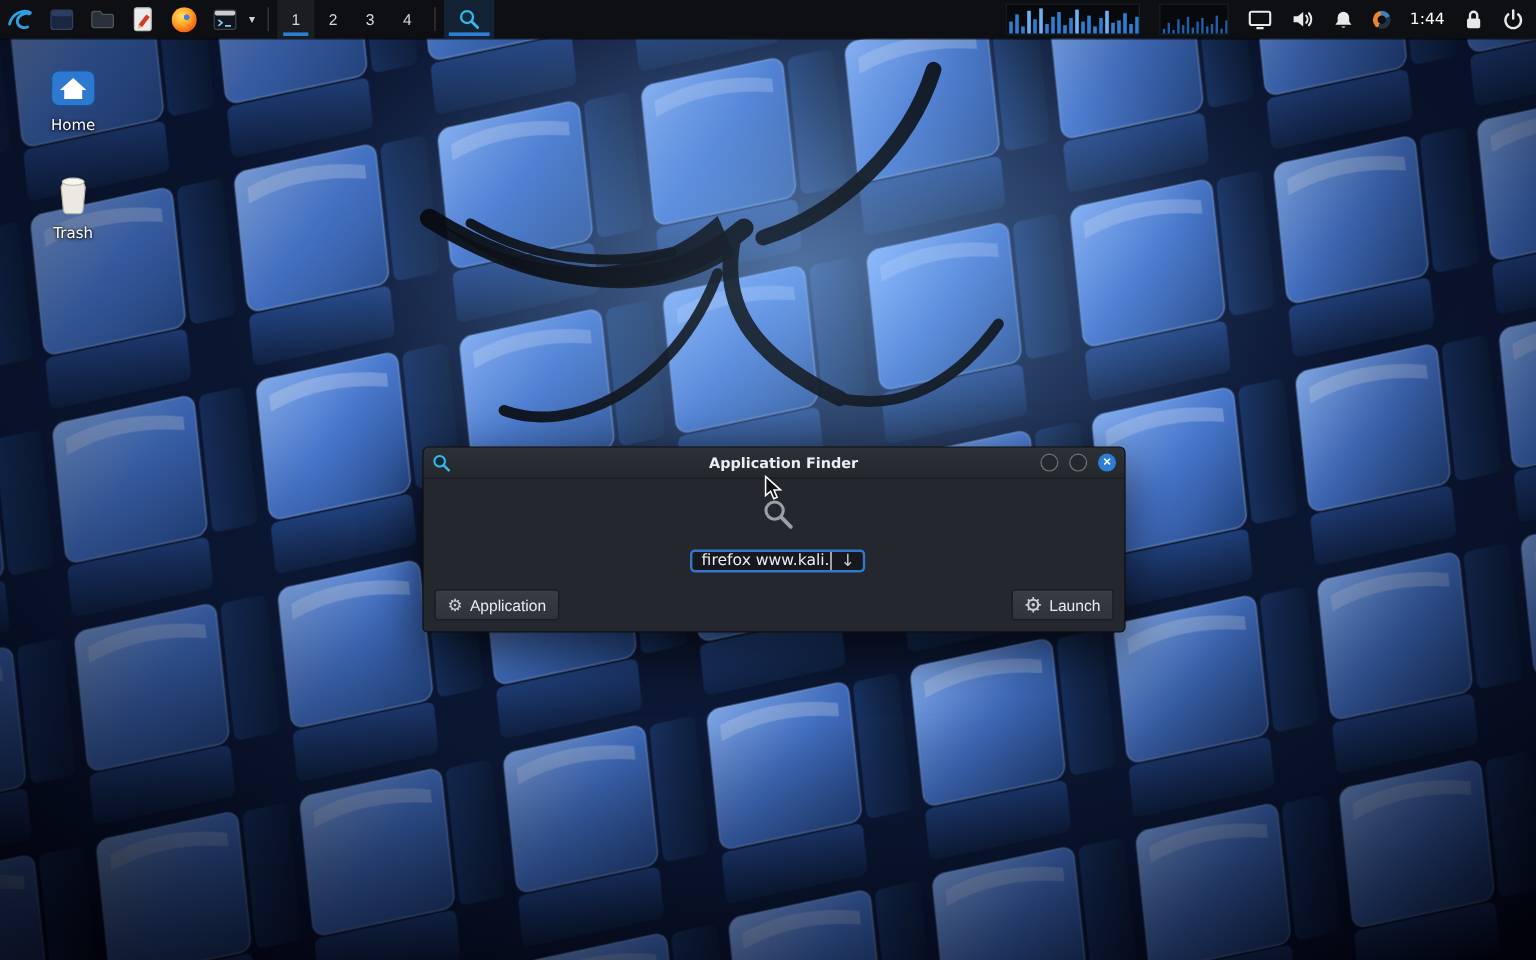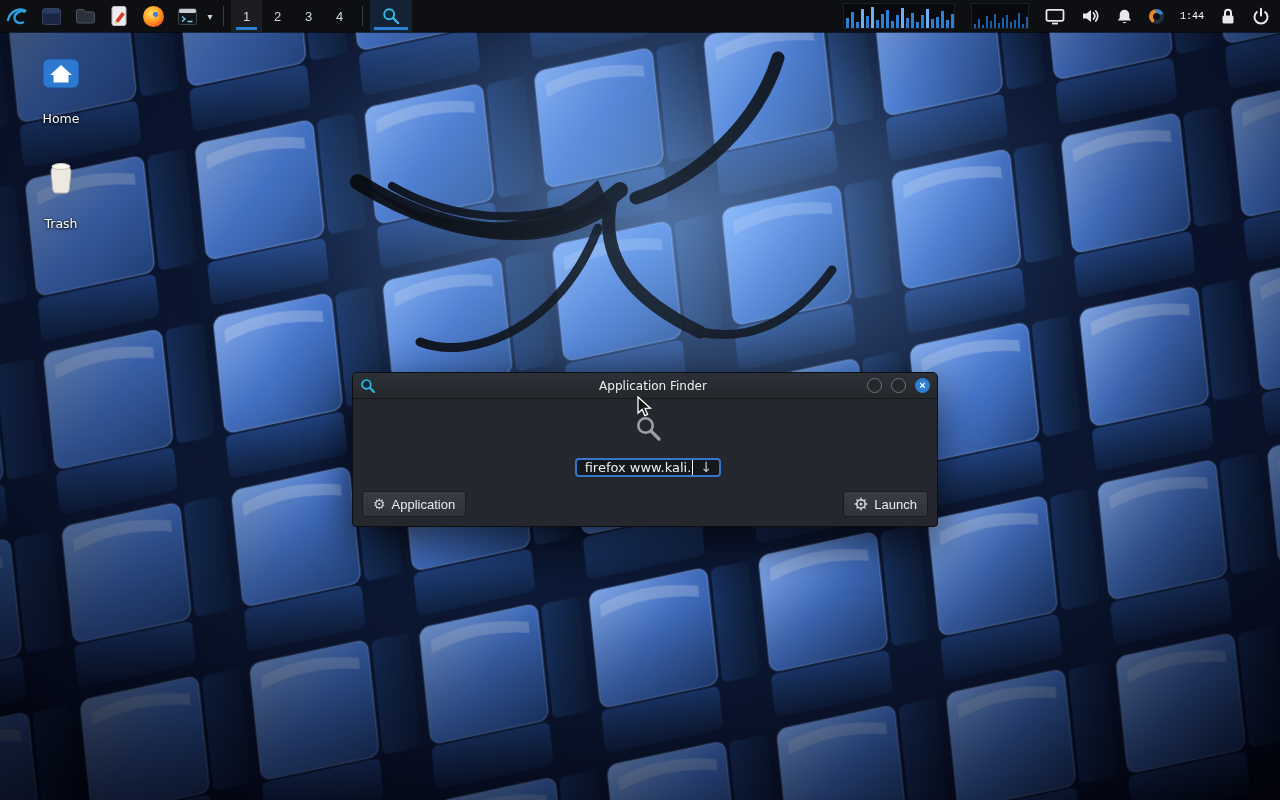--- a/index.html
+++ b/index.html
@@ -22,42 +22,42 @@
   .vsep { width:1px; height:20px; background:#3a3e45; margin:0 7px; }
   .ws { width:31px; height:32px; display:flex; align-items:center; justify-content:center;
     font-size:13px; color:#d4d7da; background:transparent; border:none; position:relative; cursor:pointer; }
   .ws.active { background:rgba(255,255,255,.06); }
   .ws.active::after { content:""; position:absolute; left:5px; right:5px; bottom:2px; height:3px; background:#2d7fd3; }
   .task { width:42px; height:32px; display:flex; align-items:center; justify-content:center;
     background:rgba(45,127,211,.18); border:none; position:relative; cursor:pointer; }
   .task::after { content:""; position:absolute; left:4px; right:4px; bottom:2px; height:3px; background:#2d7fd3; }
   .p-right { margin-left:auto; display:flex; align-items:center; gap:16px; padding-right:10px; }
   .graph { background:#07090d; border:1px solid #1b1f26; }
-  .clock { font-size:10px; color:#ffffff;font-family:Liberation Mono, monospace; }
+  .clock { font-size:13px; color:#ffffff; }
   .ff { width:21px; height:21px; border-radius:50%;
     background:radial-gradient(circle at 60% 40%, #4a7edd 0 13%, transparent 14%),
                radial-gradient(circle at 40% 35%, #ffe066, #ff9e1f 45%, #f4511e 78%, #c62f00); }
   .status-circle { width:15px; height:15px; border-radius:50%; position:relative;
     background:conic-gradient(from 210deg, #e8872b 0 140deg, #3b82c4 140deg 215deg, #22303f 215deg 360deg); }
   .status-circle::after { content:""; position:absolute; inset:4px; border-radius:50%; background:#0e0f13; }
   .tray-btn { background:transparent; border:none; display:flex; align-items:center; cursor:pointer; }
 
   
   .desktop-icons { position:absolute; left:18px; top:56px; width:86px; display:flex;
     flex-direction:column; gap:33px; z-index:10; }
-  .dicon { display:flex; flex-direction:column; align-items:center; gap:19px; cursor:pointer; }
+  .dicon { display:flex; flex-direction:column; align-items:center; gap:4px; cursor:pointer; }
   .dicon .label { font-size:12.5px; color:#ffffff; text-shadow:0 1px 3px rgba(0,0,0,.95), 0 0 2px rgba(0,0,0,.8);
     text-align:center; max-width:86px; white-space:nowrap; }
 
   
   .dialog { position:absolute; left:352px; top:372px; width:586px; background:#24282e;
     border:1px solid #0d0e11; border-radius:5px 5px 4px 4px; box-shadow:0 16px 44px rgba(0,0,0,.65); z-index:30; }
   .titlebar { height:26px; display:flex; align-items:center; padding:0 7px; position:relative;
     background:linear-gradient(#2c3137,#24282d); border-bottom:1px solid #15171a; border-radius:4px 4px 0 0; }
-  .title { position:absolute; left:16px; right:0; text-align:center; font-size:12px; font-weight:normal; color:#eceff1; }
+  .title { position:absolute; left:16px; right:0; text-align:center; font-size:12px; font-weight:bold; color:#eceff1; }
   .winbtns { margin-left:auto; display:flex; gap:9px; z-index:1; }
   .circle-btn { width:15px; height:15px; border-radius:50%; border:1px solid #6f7479; background:#24282d;
     padding:0; cursor:pointer; }
   .close-btn { background:#2d7fd3; border-color:#2d7fd3; color:#fff; display:flex; align-items:center;
     justify-content:center; font-size:11px; line-height:1; font-weight:bold; }
   .dialog-body { padding:16px 9px 9px; }
   .search-row { display:flex; align-items:center; gap:16px; padding-left:6px;flex-direction:column; }
   .fake-input { flex:1; height:28px; background:#15181d; border:2px solid #3576c9; border-radius:4px;
     display:flex; align-items:center; padding:0 26px 0 8px; color:#eceff1; font-size:13px; position:relative; cursor:text; }
   .caret { width:1px; height:15px; background:#ffffff; margin-left:1px; animation:blink 1.1s steps(2) infinite; }

